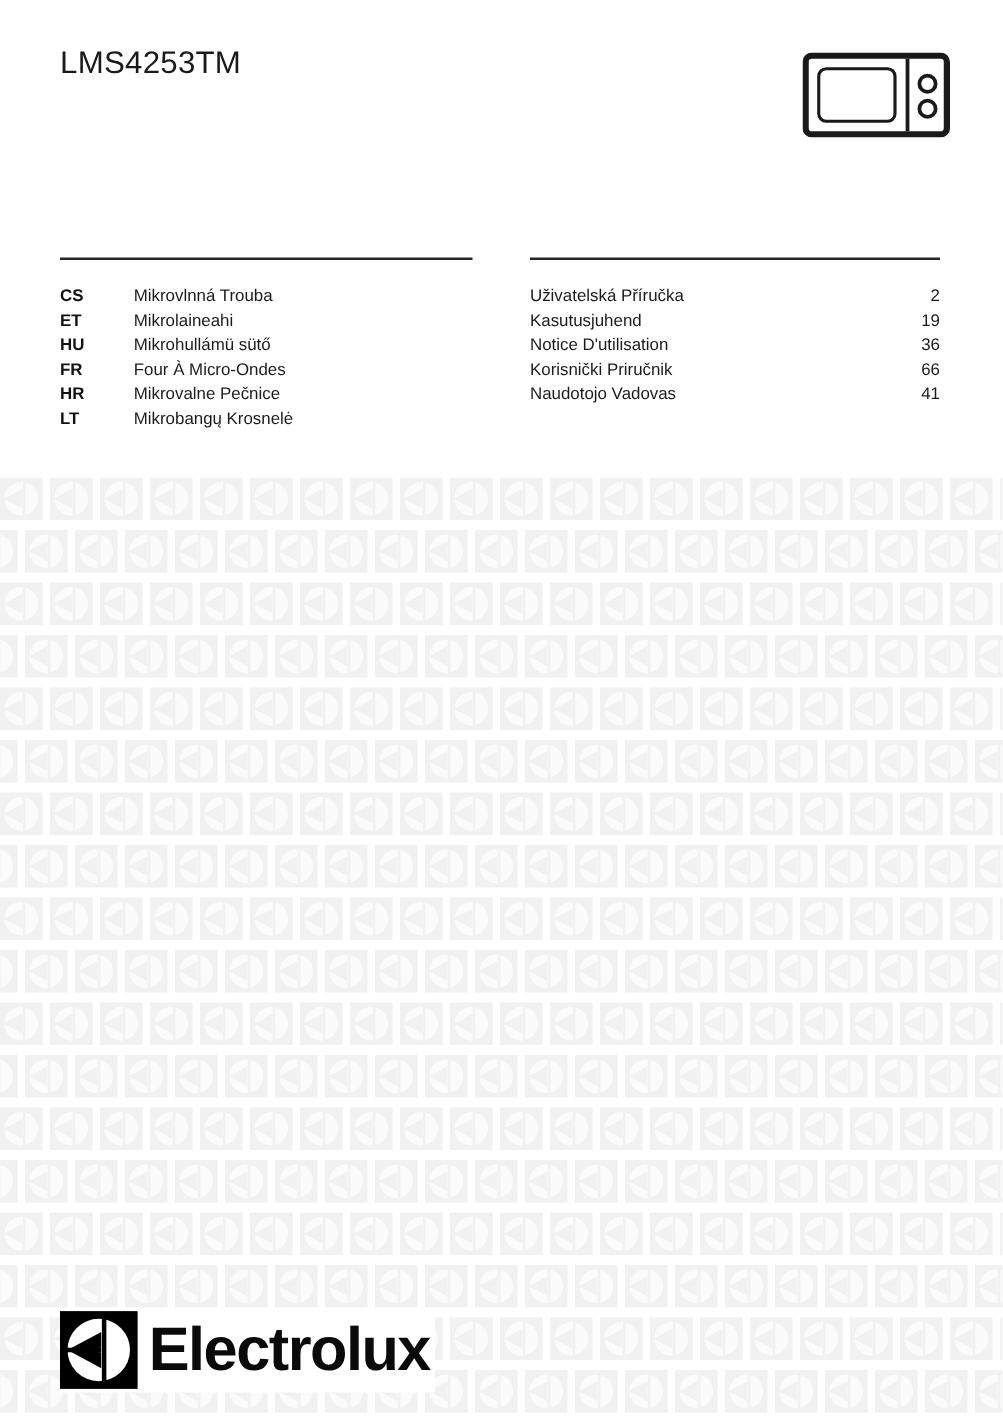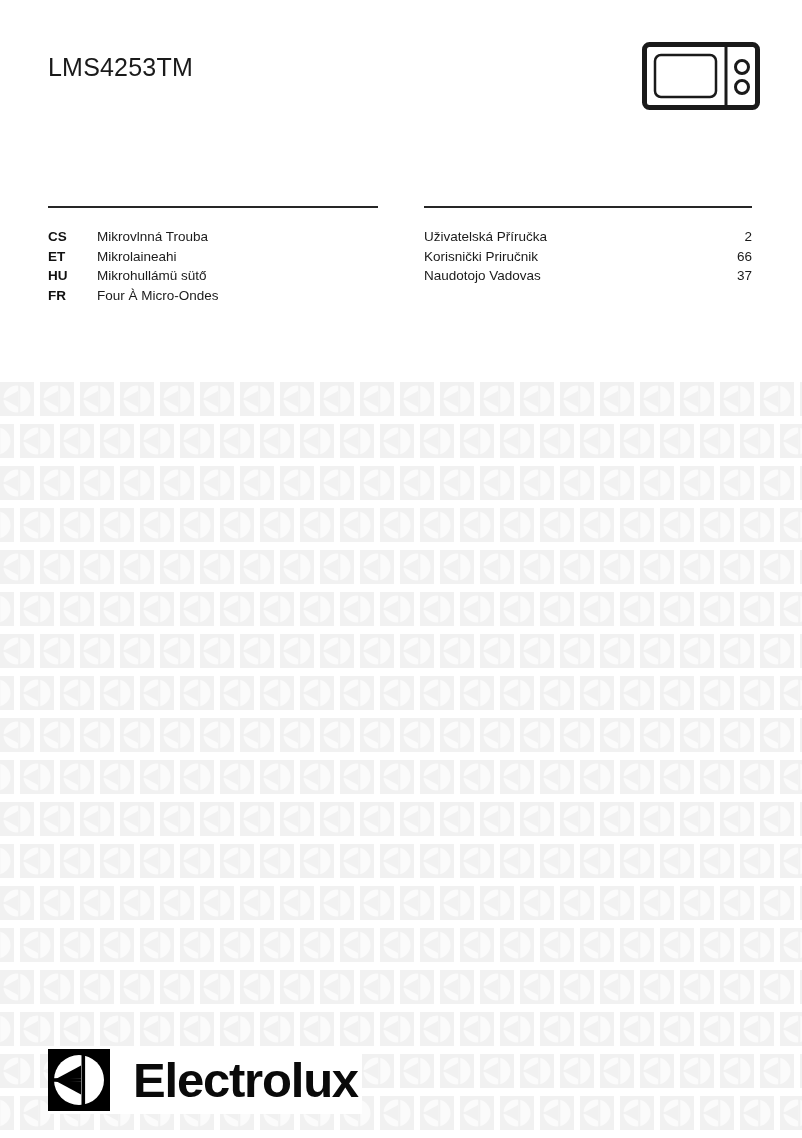--- a/index.html
+++ b/index.html
@@ -53,21 +53,20 @@
 
   
   .title {
     position: absolute;
     left: 48px;
     top: 36px;
     font-size: 25px;
     letter-spacing: 0.2px;
     color: #1a1a1a;
     white-space: nowrap;
-    margin-top: 17px;
   }
 
   .product-icon {
     position: absolute;
     left: 642px;
     top: 42px;
     width: 118px;
     height: 68px;
   }
 
@@ -97,20 +96,21 @@
     width: 49px;
     flex: 0 0 49px;
     font-weight: bold;
     font-size: 13.5px;
     color: #111111;
   }
   .lang-name {
     font-size: 13.5px;
     color: #1a1a1a;
     white-space: nowrap;
+    margin-left: 10px;
   }
 
   
   .manual-list {
     position: absolute;
     left: 424px;
     top: 227px;
     width: 328px;
   }
   .manual-row {
@@ -148,21 +148,21 @@
     height: 62px;
     background: #000000;
     flex: 0 0 62px;
     display: block;
   }
   .brand-word {
     font-size: 49px;
     font-weight: bold;
     letter-spacing: -1.2px;
     color: #0a0a0a;
-    margin-left: 23px;
+    margin-left: 9px;
     line-height: 1;
     white-space: nowrap;
   }
 </style>
 </head>
 <body>
 
 <div class="page">
 
   <div class="watermark" id="watermark">
@@ -2861,34 +2861,50 @@
       <span class="lang-name">Mikrolaineahi</span>
     </div>
     <div class="lang-row">
       <span class="lang-code">HU</span>
       <span class="lang-name">Mikrohullámü sütő</span>
     </div>
     <div class="lang-row">
       <span class="lang-code">FR</span>
       <span class="lang-name">Four À Micro-Ondes</span>
     </div>
+    <div class="lang-row">
+      <span class="lang-code">HR</span>
+      <span class="lang-name">Mikrovalne Pečnice</span>
+    </div>
+    <div class="lang-row">
+      <span class="lang-code">LT</span>
+      <span class="lang-name">Mikrobangų Krosnelė</span>
+    </div>
   </div>
 
   <div class="manual-list">
     <div class="manual-row">
       <span class="manual-name">Uživatelská Příručka</span>
       <span class="manual-page">2</span>
     </div>
     <div class="manual-row">
+      <span class="manual-name">Kasutusjuhend</span>
+      <span class="manual-page">19</span>
+    </div>
+    <div class="manual-row">
+      <span class="manual-name">Notice D'utilisation</span>
+      <span class="manual-page">36</span>
+    </div>
+    <div class="manual-row">
       <span class="manual-name">Korisnički Priručnik</span>
       <span class="manual-page">66</span>
     </div>
     <div class="manual-row">
       <span class="manual-name">Naudotojo Vadovas</span>
-      <span class="manual-page">37</span>
+      <span class="manual-page">41</span>
     </div>
   </div>
 
   <div class="brand">
     <span class="brand-mark">
       <svg viewBox="0 0 62 62" width="62" height="62" xmlns="http://www.w3.org/2000/svg">
         <rect x="0" y="0" width="62" height="62" fill="#000000"></rect>
         <g>
           <circle cx="31" cy="31" r="25" fill="#ffffff"></circle>
 

